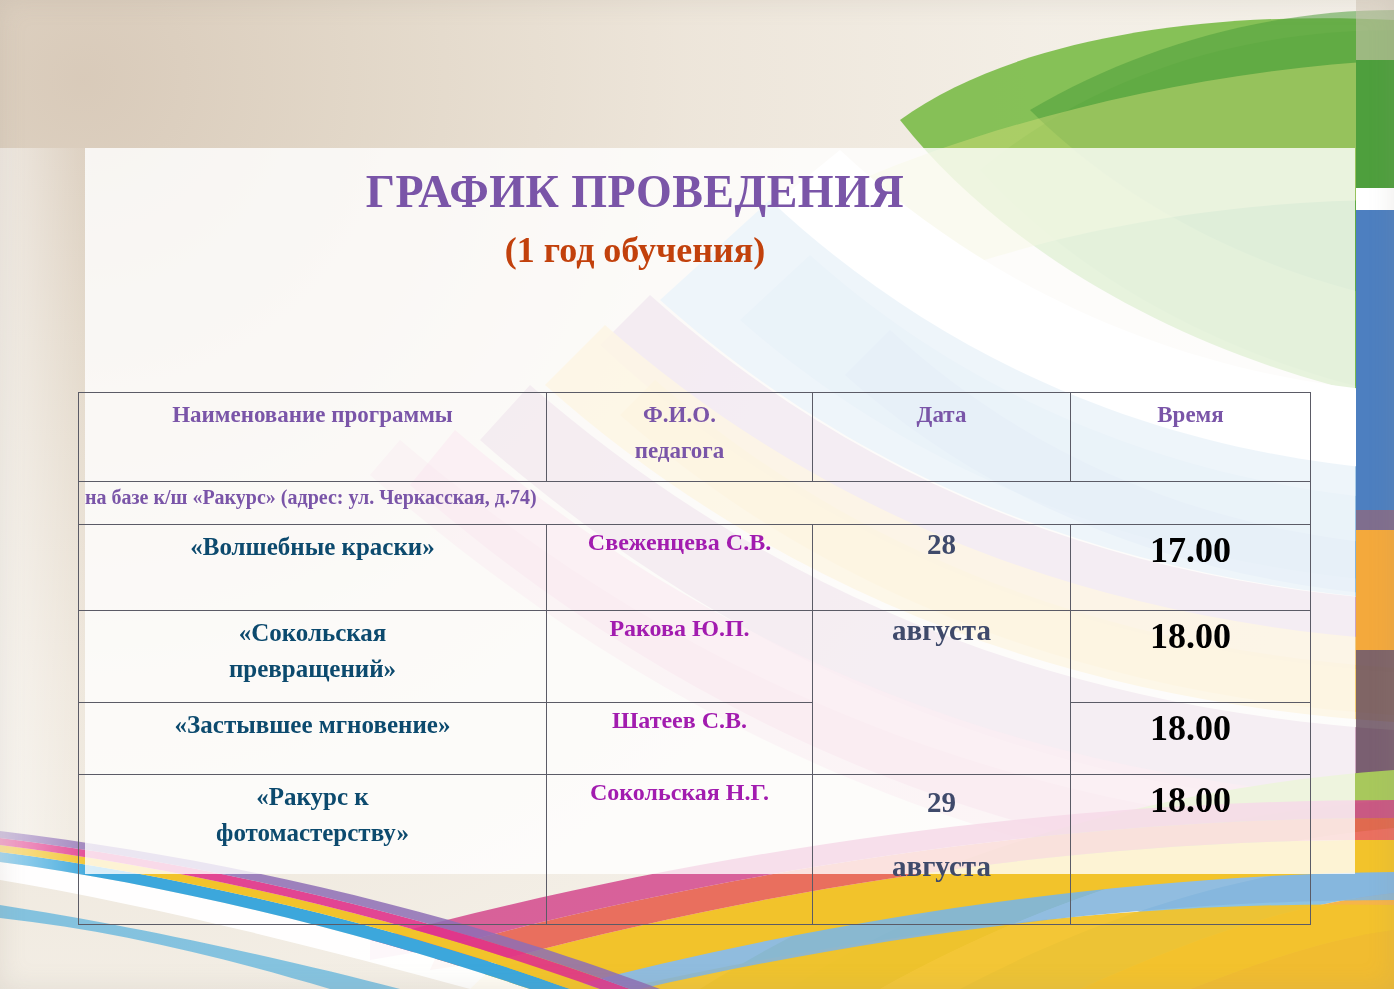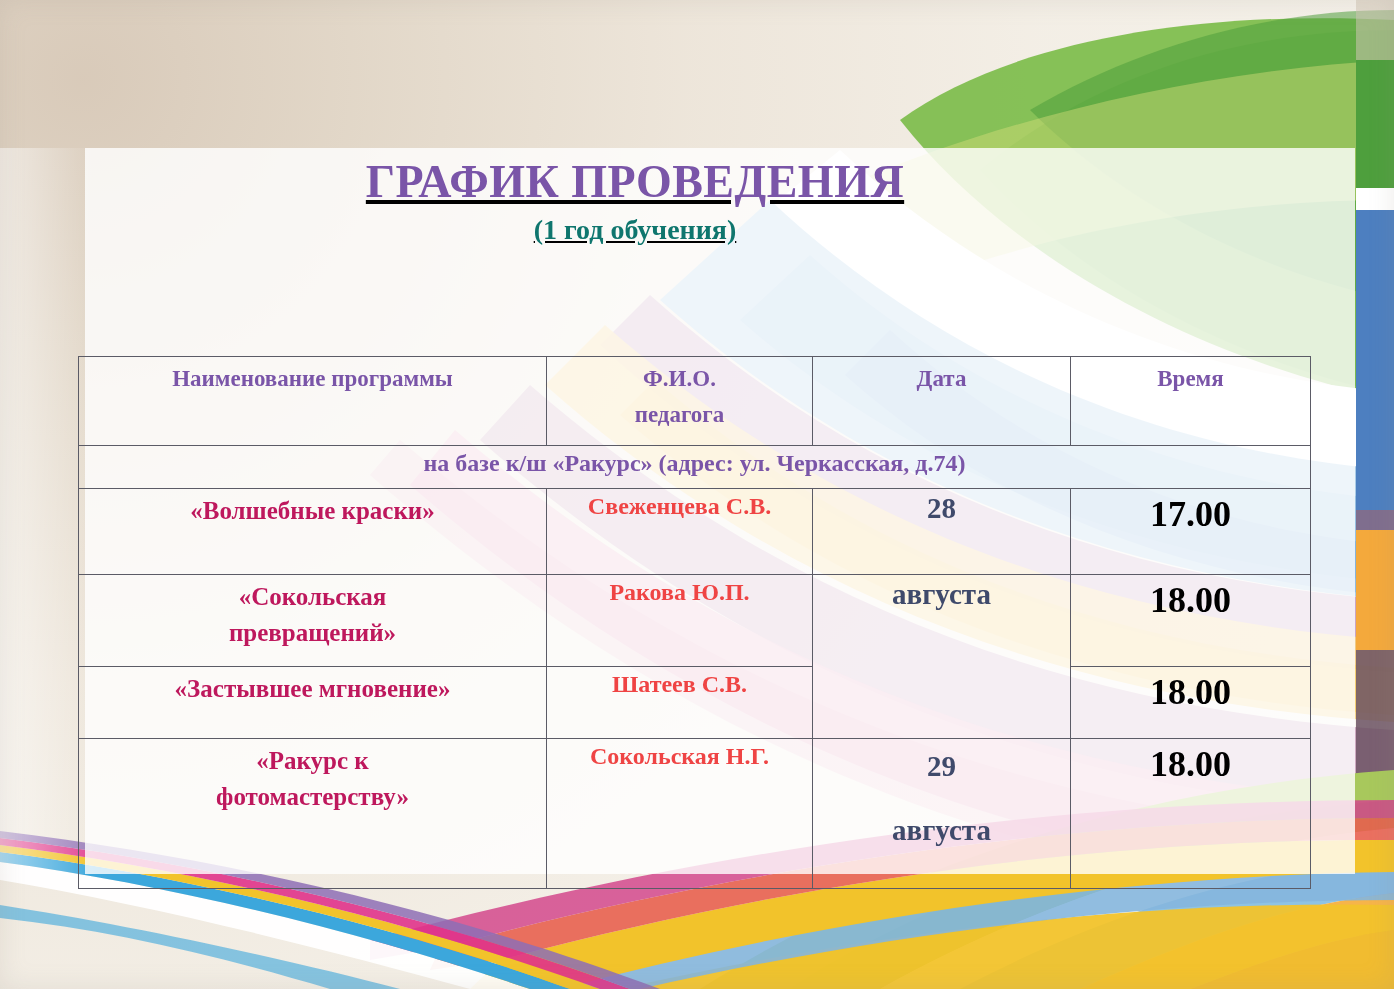--- a/index.html
+++ b/index.html
@@ -38,42 +38,42 @@
   }
   .panel-lower{
     position:absolute;
     left:0px;top:148px;width:1394px;height:726px;
     background:linear-gradient(to right, rgba(255,255,255,.55) 0%, rgba(255,255,255,.0) 7%);
     pointer-events:none;
   }
 
   
   .titles{
-    position:absolute;left:85px;top:152px;width:1100px;
+    position:absolute;left:85px;top:162px;width:1100px;
     text-align:center;
-    text-decoration:underline;
   }
   .title-line{
     color:#7a55a8;
     font-weight:bold;
     font-size:46px;
     line-height:1.30;
     letter-spacing:.5px;
     white-space:nowrap;
   }
   .subtitle{
-    color:#0f766e;
+    color:#c2410c;
     font-weight:bold;
-    font-size:28px;
+    font-size:36px;
     line-height:1.25;
+    margin-top:6px;
   }
 
   
   .tbl-wrap{
-    position:absolute;left:78px;top:356px;width:1232px;
+    position:absolute;left:78px;top:392px;width:1232px;
   }
   table.sched{
     width:1232px;border-collapse:collapse;table-layout:fixed;
     background:transparent;
   }
   table.sched td{
     border:1px solid #5b5b66;
     padding:4px 6px;
     vertical-align:top;
     background:transparent;
@@ -82,30 +82,30 @@
   col.c2{width:266px;}
   col.c3{width:258px;}
   col.c4{width:240px;}
 
   .hdr{
     color:#7a55a8;font-weight:bold;font-size:23px;
     text-align:center;height:80px;vertical-align:top;
     padding-top:10px;line-height:1.55;
   }
   .venue{
-    color:#7a55a8;font-weight:bold;font-size:24px;
-    text-align:center;height:34px;padding:2px 6px;
+    color:#7a55a8;font-weight:bold;font-size:20px;
+    height:34px;padding:2px 6px;
     vertical-align:middle;
   }
   .prog{
-    color:#be185d;font-weight:bold;font-size:25px;
+    color:#0c4a6e;font-weight:bold;font-size:25px;
     text-align:center;line-height:1.45;padding-top:10px;
   }
   .teacher{
-    color:#ef4444;font-weight:bold;font-size:24px;
+    color:#a21caf;font-weight:bold;font-size:24px;
     text-align:center;padding-top:8px;
   }
   .date{
     color:#3f4a6b;font-weight:bold;font-size:29px;
     text-align:center;line-height:1.05;
   }
   .date-top{padding-top:6px;}
   .time{
     color:#000000;font-weight:bold;font-size:36px;
     text-align:center;padding-top:8px;

